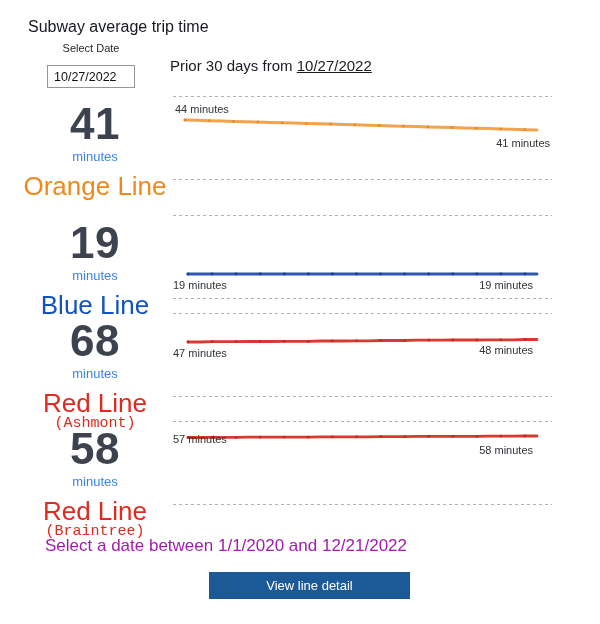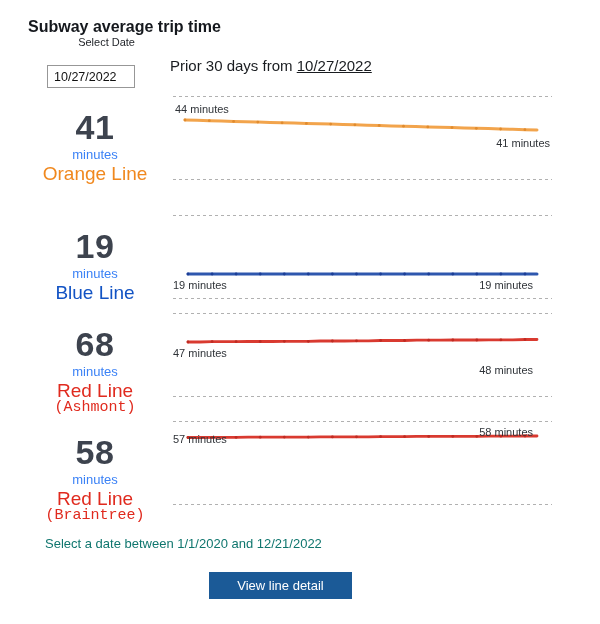--- a/index.html
+++ b/index.html
@@ -1,47 +1,47 @@
 <!DOCTYPE html>
 <html><head>
 <meta charset="utf-8">
 <style>
   html,body{margin:0;padding:0;background:#ffffff;}
   body{font-family:"Liberation Sans","DejaVu Sans",sans-serif;color:#15181d;}
   .stage{position:relative;width:600px;height:624px;background:#fff;overflow:hidden;}
 
-  .page-title{position:absolute;left:28px;top:18px;font-size:16px;font-weight:bold;color:#15181d;}
+  .page-title{position:absolute;left:28px;top:18px;font-size:16px;font-weight:normal;color:#15181d;}
 
-  .date-label{position:absolute;left:47px;top:36px;width:88px;text-align:right;font-size:11px;color:#24272c;}
+  .date-label{position:absolute;left:47px;top:42px;width:88px;text-align:center;font-size:11px;color:#24272c;}
   .date-input{position:absolute;left:47px;top:65px;width:88px;height:23px;box-sizing:border-box;
     border:1px solid #979797;border-radius:0;background:#fff;font-family:"Liberation Sans",sans-serif;
     font-size:12.5px;color:#111;padding:0 0 0 6px;}
 
   .period-heading{position:absolute;left:170px;top:57px;font-size:15px;color:#191c20;}
   .period-heading .u{text-decoration:underline;}
 
   .row{position:absolute;left:0;width:600px;height:83px;}
   .row-1{top:96px;} .row-2{top:215px;} .row-3{top:313px;} .row-4{top:421px;}
 
   .info{position:absolute;left:20px;top:6px;width:150px;text-align:center;line-height:1;}
-  .big-num{font-size:34px;font-weight:bold;color:#3d434e;letter-spacing:0.5px;margin-top:8px;}
+  .big-num{font-size:44px;font-weight:bold;color:#3d434e;letter-spacing:0.5px;}
   .unit{font-size:13px;color:#3b82f6;margin-top:4px;}
-  .line-name{font-size:19px;margin-top:3px;font-weight:400;}
+  .line-name{font-size:26px;margin-top:10px;font-weight:400;}
   .branch{font-size:15px;margin-top:0;font-family:Liberation Mono, monospace;}
 
   .chart{position:absolute;left:173px;top:0;width:379px;height:83px;}
   .dash{position:absolute;left:0;width:379px;height:1px;
     background:repeating-linear-gradient(90deg,#b1b1b1 0 3px,transparent 3px 6px);}
   .dash.top{top:0;} .dash.bot{top:83px;}
   .spark{position:absolute;left:0;top:0;width:379px;height:83px;display:block;}
   .spark-label{position:absolute;font-size:11px;color:#2f3338;white-space:nowrap;}
 
-  .footer-note{position:absolute;left:45px;top:536px;font-size:13px;color:#0f766e;}
+  .footer-note{position:absolute;left:45px;top:536px;font-size:17px;color:#a21caf;}
 
-  .detail-btn{position:absolute;left:209px;top:572px;width:143px;height:27px;border:none;
+  .detail-btn{position:absolute;left:209px;top:572px;width:201px;height:27px;border:none;
     color:#ffffff;font-family:"Liberation Sans",sans-serif;font-size:13px;cursor:pointer;}
 </style>
 </head>
 <body>
 
 <div class="stage">
 
   <div class="page-title">Subway average trip time</div>
 
   <div class="date-label">Select Date</div>
@@ -134,21 +134,21 @@
           <circle cx="183.5" cy="27.8" r="1.4" fill="#bf2b22"></circle>
           <circle cx="207.6" cy="27.5" r="1.4" fill="#bf2b22"></circle>
           <circle cx="231.6" cy="27.5" r="1.4" fill="#bf2b22"></circle>
           <circle cx="255.7" cy="27.2" r="1.4" fill="#bf2b22"></circle>
           <circle cx="279.8" cy="27.0" r="1.4" fill="#bf2b22"></circle>
           <circle cx="303.8" cy="27.0" r="1.4" fill="#bf2b22"></circle>
           <circle cx="327.9" cy="26.8" r="1.4" fill="#bf2b22"></circle>
           <circle cx="352.0" cy="26.5" r="1.4" fill="#bf2b22"></circle>
         </svg>
       <div class="spark-label" style="left:0px;top:34px;">47 minutes</div>
-      <div class="spark-label" style="right:19px;top:31px;margin-top:20px;">48 minutes</div>
+      <div class="spark-label" style="right:19px;top:31px;">48 minutes</div>
       <div class="dash bot"></div>
     </div>
   </div>
 
   <div class="row row-4">
     <div class="info">
       <div class="big-num">58</div>
       <div class="unit">minutes</div>
       <div class="line-name" style="color: rgb(224, 42, 30);">Red Line</div>
       <div class="branch" style="color: rgb(224, 42, 30);">(Braintree)</div>
@@ -167,21 +167,21 @@
           <circle cx="183.5" cy="15.8" r="1.4" fill="#bf2b22"></circle>
           <circle cx="207.6" cy="15.6" r="1.4" fill="#bf2b22"></circle>
           <circle cx="231.6" cy="15.6" r="1.4" fill="#bf2b22"></circle>
           <circle cx="255.7" cy="15.4" r="1.4" fill="#bf2b22"></circle>
           <circle cx="279.8" cy="15.3" r="1.4" fill="#bf2b22"></circle>
           <circle cx="303.8" cy="15.3" r="1.4" fill="#bf2b22"></circle>
           <circle cx="327.9" cy="15.2" r="1.4" fill="#bf2b22"></circle>
           <circle cx="352.0" cy="15.0" r="1.4" fill="#bf2b22"></circle>
         </svg>
       <div class="spark-label" style="left:0px;top:12px;">57 minutes</div>
-      <div class="spark-label" style="right:19px;top:5px;">58 minutes</div>
+      <div class="spark-label" style="right:19px;top:23px;">58 minutes</div>
       <div class="dash bot"></div>
     </div>
   </div>
 
   <div class="footer-note">Select a date between 1/1/2020 and 12/21/2022</div>
 
   <button class="detail-btn" style="background: rgb(27, 90, 151);">View line detail</button>
 
 </div>
 

